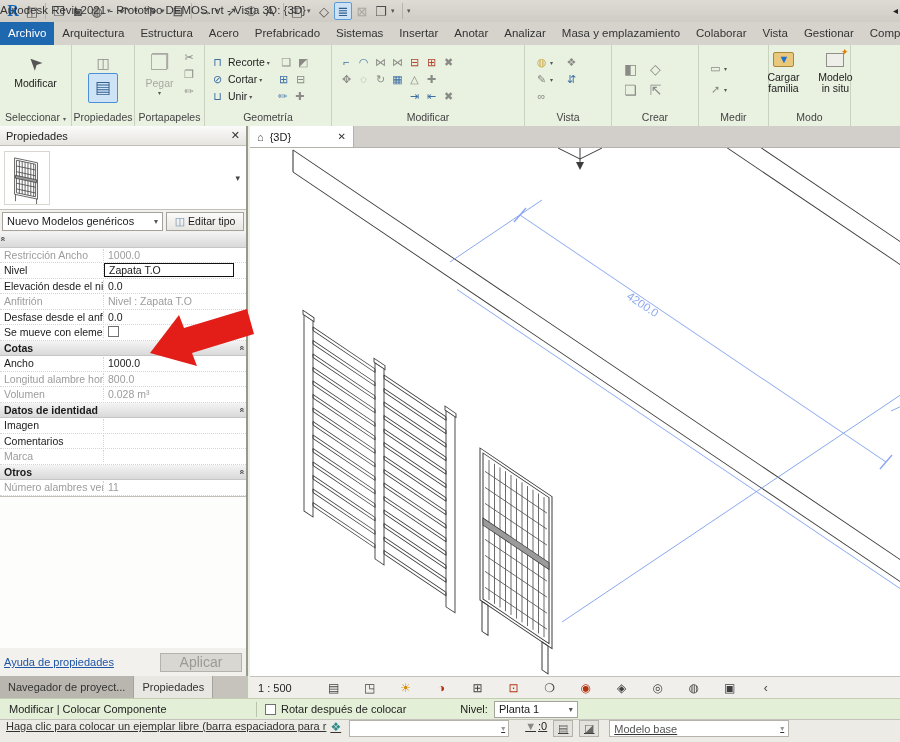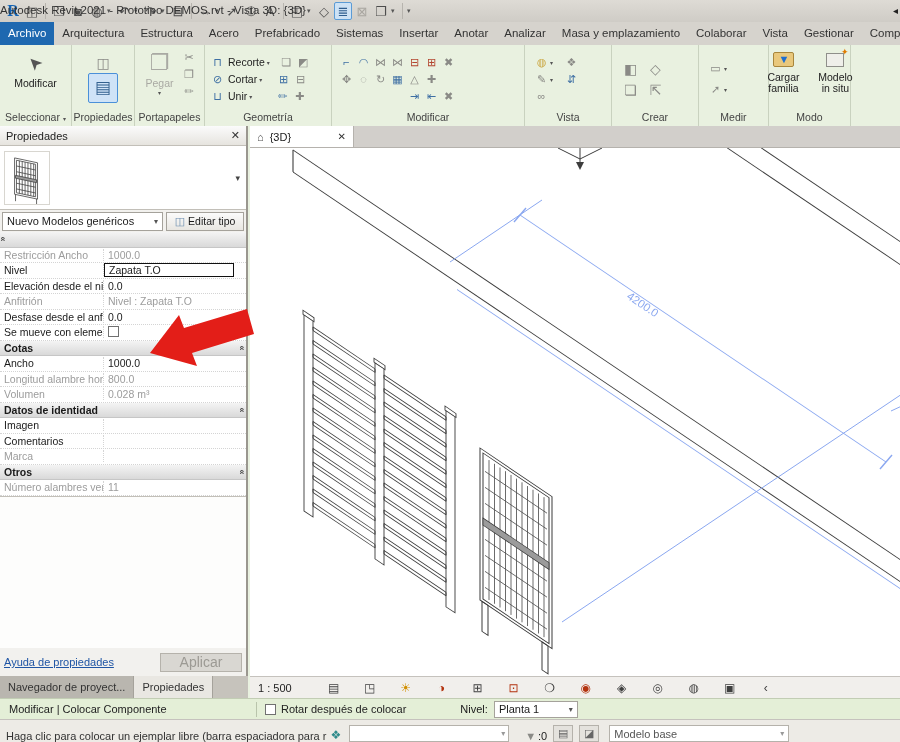--- a/index.html
+++ b/index.html
@@ -110,21 +110,21 @@
   .optbar .mode { padding-left:9px; width:248px; color:#222; font-size:11px; }
   .vsep { width:1px; height:15px; background:#b9c4ab; margin:0 8px; }
   .optbar label { display:flex; align-items:center; gap:5px; font-size:11px; color:#222; }
   .lvl-label { margin-left:54px; font-size:11px; }
   .lvl-combo { width:84px; height:17px; margin-left:6px; background:#fff; border:1px solid #a5a29b;
     display:flex; align-items:center; padding:0 4px; font-size:11px; }
   .lvl-combo .dd { margin-left:auto; font-size:8px; color:#555; }
 
   
   .statusbar { position:absolute; top:719px; left:0; width:900px; height:23px; background:#edebe6; border-top:1px solid #c5c2bd;
-    display:flex; align-items:flex-end; font-size:11px; color:#333; }
+    display:flex; align-items:flex-start; font-size:11px; color:#333;text-decoration:underline; }
   .statusbar .msg { padding-left:6px; white-space:nowrap; }
   .ws-ico { color:#2e8b8b; font-size:12px; margin:0 8px 0 4px; }
   .st-combo { width:160px; height:17px; background:#fff; border:1px solid #b5b2ab; display:flex; align-items:center; padding:0 3px; }
   .st-combo .dd { margin-left:auto; font-size:8px; color:#999; }
   .funnel { color:#8a8a86; font-size:11px; margin-left:16px; }
   .st-count { color:#222; margin-left:2px; }
   .st-ico { width:20px; height:17px; border:1px solid #b5b2ab; background:#e4e2dd; display:inline-flex; align-items:center;
     justify-content:center; font-size:11px; color:#666; margin-left:6px; }
   .base-combo { width:180px; height:17px; background:#fff; border:1px solid #b5b2ab; display:flex; align-items:center;
     padding:0 4px; margin-left:10px; color:#555; }

